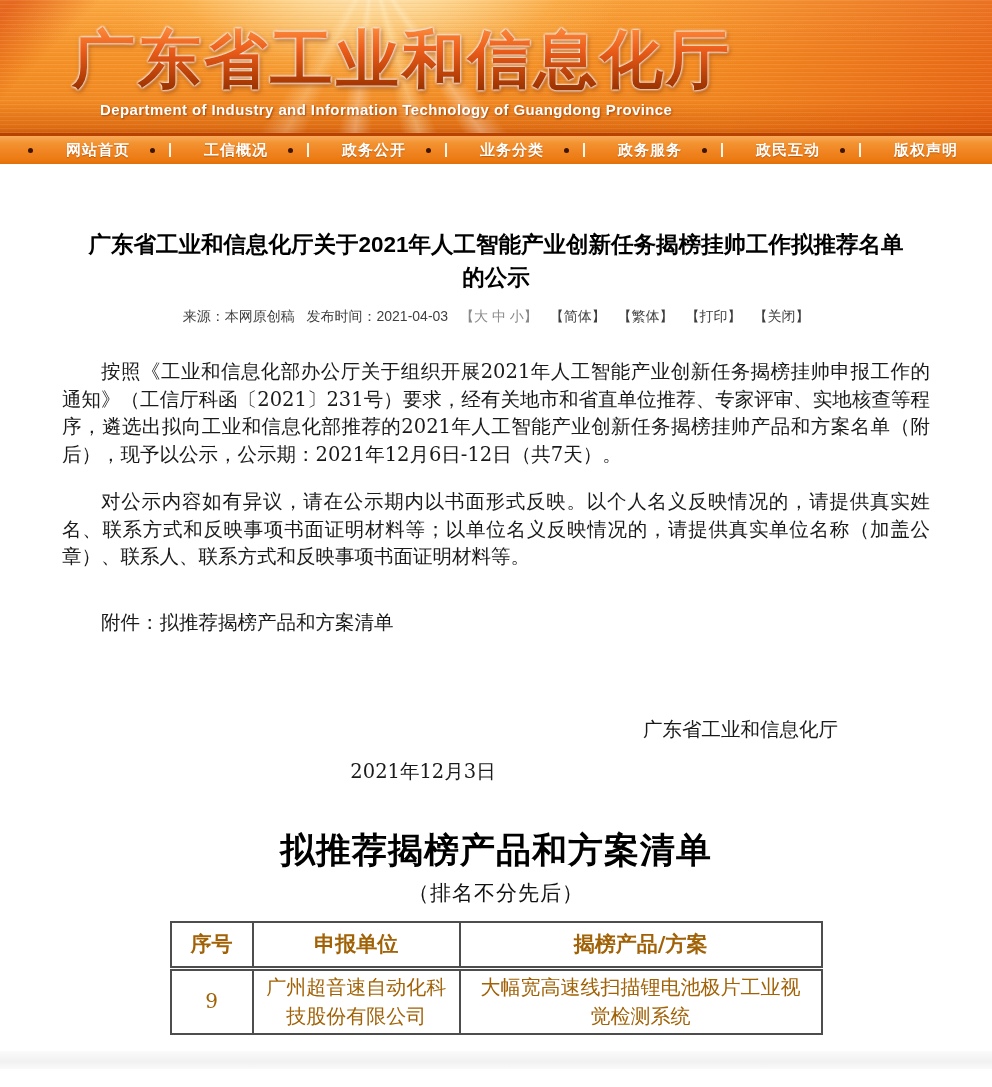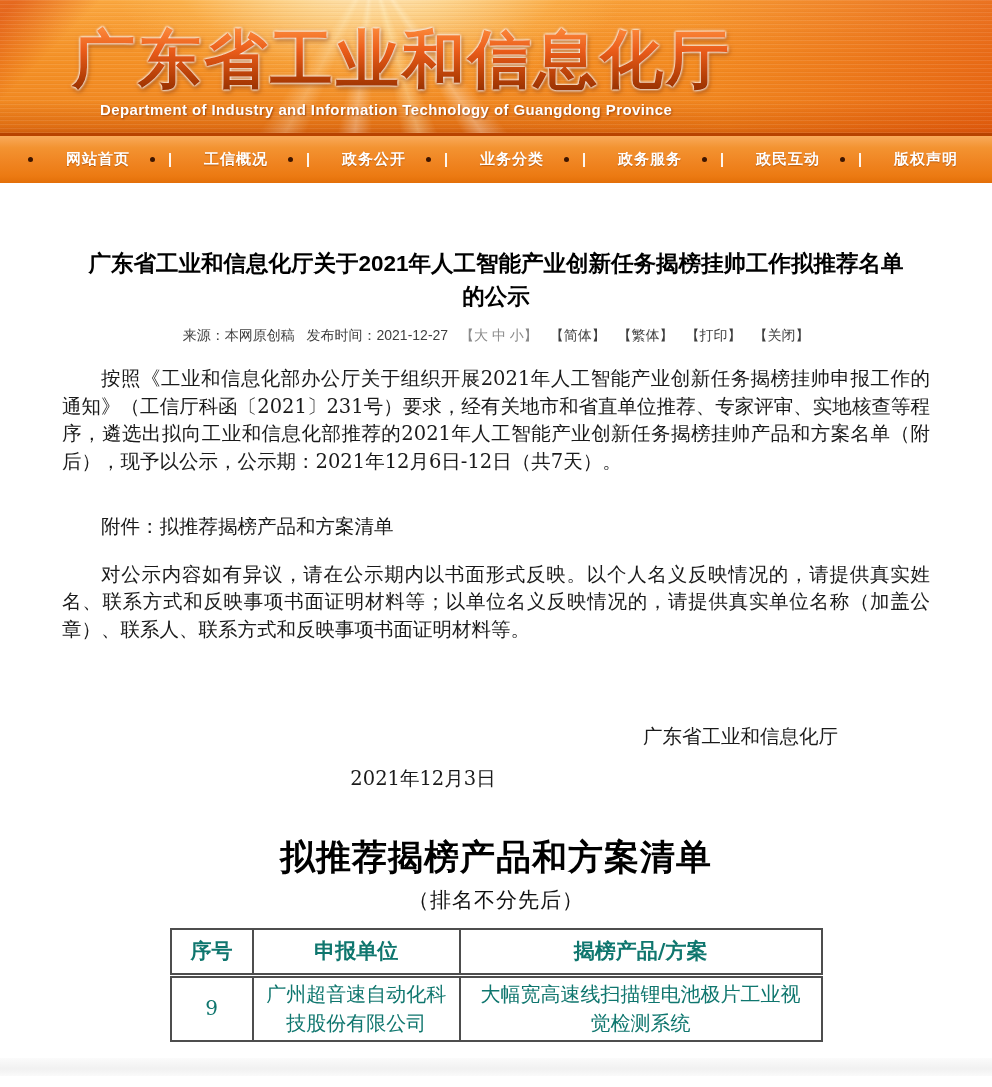--- a/index.html
+++ b/index.html
@@ -34,21 +34,21 @@
     filter:drop-shadow(0 0 1px #fff) drop-shadow(0 0 1px rgba(255,255,255,.95)) drop-shadow(1px 2px 2px rgba(130,45,0,.55));
   }
   .banner-sub{
     position:absolute; left:100px; top:101px; z-index:2;
     color:#fff; font-weight:bold; font-size:15px; letter-spacing:.4px;
     text-shadow:1px 1px 2px rgba(150,60,0,.85);
   }
 
   
   .navbar{
-    height:50px; border-top:3px solid #b84300;
+    height:31px; border-top:3px solid #b84300;
     background:linear-gradient(180deg,#f9aa5b 0%, #f39331 25%, #f08522 55%, #ec7a12 85%, #e36f08 100%);
     display:flex; align-items:center; justify-content:space-between;
     padding:0 34px 0 28px;
   }
   .nav-group{ display:flex; align-items:center; }
   .nav-link{
     color:#fff; font-weight:bold; font-size:15px; letter-spacing:1px;
     text-decoration:none; cursor:pointer; text-shadow:0 1px 1px rgba(160,70,0,.65);
   }
   .nav-dot{ width:5px; height:5px; border-radius:50%; background:#3d1500; margin-left:20px; }
@@ -60,40 +60,40 @@
   .article-title{
     width:820px; margin:64px auto 0; text-align:center;
     font-size:22.5px; font-weight:bold; line-height:33px; color:#000;
   }
   .meta{ margin-top:12px; text-align:center; font-size:14px; color:#3f3f3f; line-height:20px; }
   .meta span{ margin:0 4px; }
   .meta .sizer{ color:#8a8a8a; cursor:pointer; }
   .meta .m-act{ color:#3f3f3f; cursor:pointer; }
 
   .body-text{ font-family:"DejaVu Serif", serif; font-size:19.5px; line-height:27.5px; text-align:justify; }
-  .para1{ margin-top:20px; text-indent:2em; }
+  .para1{ margin-top:32px; text-indent:2em; }
   .para2{ margin-top:20px; text-indent:2em; }
   .attach-line{ margin-top:38px; text-indent:2em; }
   .sig{ margin-top:80px; text-align:right; padding-right:92px; }
   .sig-date{ margin-top:14px; text-align:center; padding-right:146px; }
 
   
   .attachment{ margin-top:44px; }
   .attach-label{ margin-left:135px; font-size:21px; font-weight:600; color:#111; }
   .attach-title{
     margin-top:6px; text-align:center; font-family:"DejaVu Serif", serif;
     font-size:35px; font-weight:bold; letter-spacing:1px; color:#000; line-height:42px;
   }
   .attach-sub{
     margin-top:8px; text-align:center; font-family:Liberation Serif, serif;
     font-size:21px; letter-spacing:1px; color:#111;
   }
   table.rec{
     width:653px; margin:14px auto 16px; border-collapse:collapse;
-    font-family:"DejaVu Serif", serif; color:#0f766e;
+    font-family:"DejaVu Serif", serif; color:#a16207;
   }
   table.rec th, table.rec td{ border:2px solid #4d4d4d; text-align:center; vertical-align:middle; }
   table.rec th{ height:46px; font-size:21px; font-weight:bold; border-bottom:5px double #4d4d4d; }
   table.rec td{ height:60px; font-size:20px; line-height:29px; padding:2px 10px; }
 
   .bottom-fade{ height:18px; margin-top:10px; background:linear-gradient(180deg,#fbfbfb,#f1f1f1 60%,#fafafa); }
 </style>
 </head>
 <body>
 
@@ -137,32 +137,32 @@
   <span class="nav-group">
     <a class="nav-link">版权声明</a>
   </span>
 </nav>
 
 <main class="article">
   <h1 class="article-title">广东省工业和信息化厅关于2021年人工智能产业创新任务揭榜挂帅工作拟推荐名单的公示</h1>
 
   <div class="meta">
     <span>来源：本网原创稿</span>
-    <span>发布时间：2021-12-27</span>
+    <span>发布时间：2021-04-03</span>
     <span class="sizer">【大 中 小】</span>
     <span class="m-act">【简体】</span>
     <span class="m-act">【繁体】</span>
     <span class="m-act">【打印】</span>
     <span class="m-act">【关闭】</span>
   </div>
 
   <p class="body-text para1">按照《工业和信息化部办公厅关于组织开展2021年人工智能产业创新任务揭榜挂帅申报工作的通知》（工信厅科函〔2021〕231号）要求，经有关地市和省直单位推荐、专家评审、实地核查等程序，遴选出拟向工业和信息化部推荐的2021年人工智能产业创新任务揭榜挂帅产品和方案名单（附后），现予以公示，公示期：2021年12月6日-12日（共7天）。</p>
+  <p class="body-text para2">对公示内容如有异议，请在公示期内以书面形式反映。以个人名义反映情况的，请提供真实姓名、联系方式和反映事项书面证明材料等；以单位名义反映情况的，请提供真实单位名称（加盖公章）、联系人、联系方式和反映事项书面证明材料等。</p>
+
   <p class="body-text attach-line">附件：拟推荐揭榜产品和方案清单</p>
-
-  <p class="body-text para2">对公示内容如有异议，请在公示期内以书面形式反映。以个人名义反映情况的，请提供真实姓名、联系方式和反映事项书面证明材料等；以单位名义反映情况的，请提供真实单位名称（加盖公章）、联系人、联系方式和反映事项书面证明材料等。</p>
 
   <p class="body-text sig">广东省工业和信息化厅</p>
   <p class="body-text sig-date">2021年12月3日</p>
 </main>
 
 <section class="attachment">
   <div class="attach-title">拟推荐揭榜产品和方案清单</div>
   <div class="attach-sub">（排名不分先后）</div>
 
   <table class="rec">

